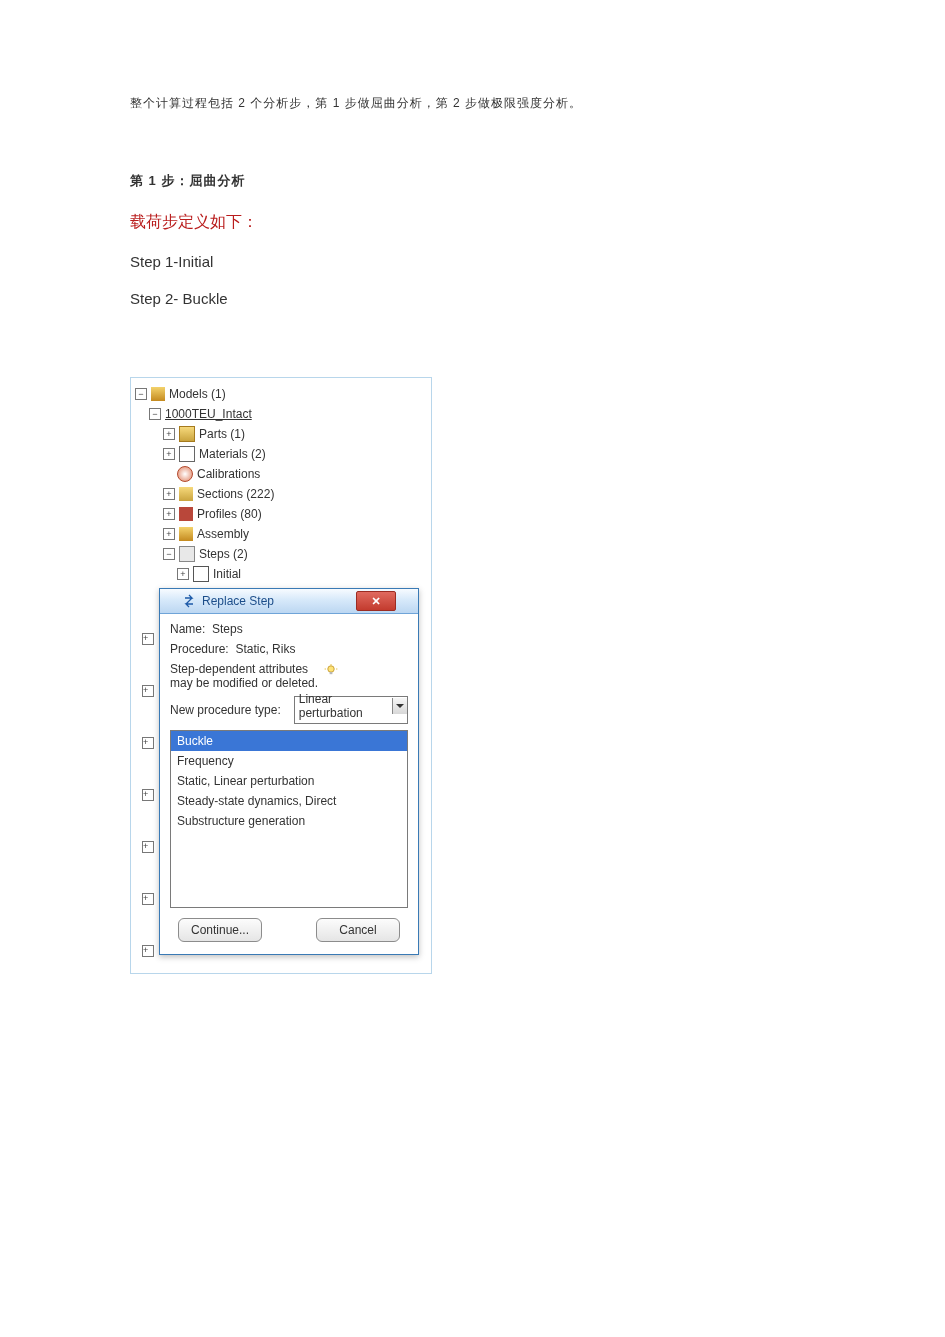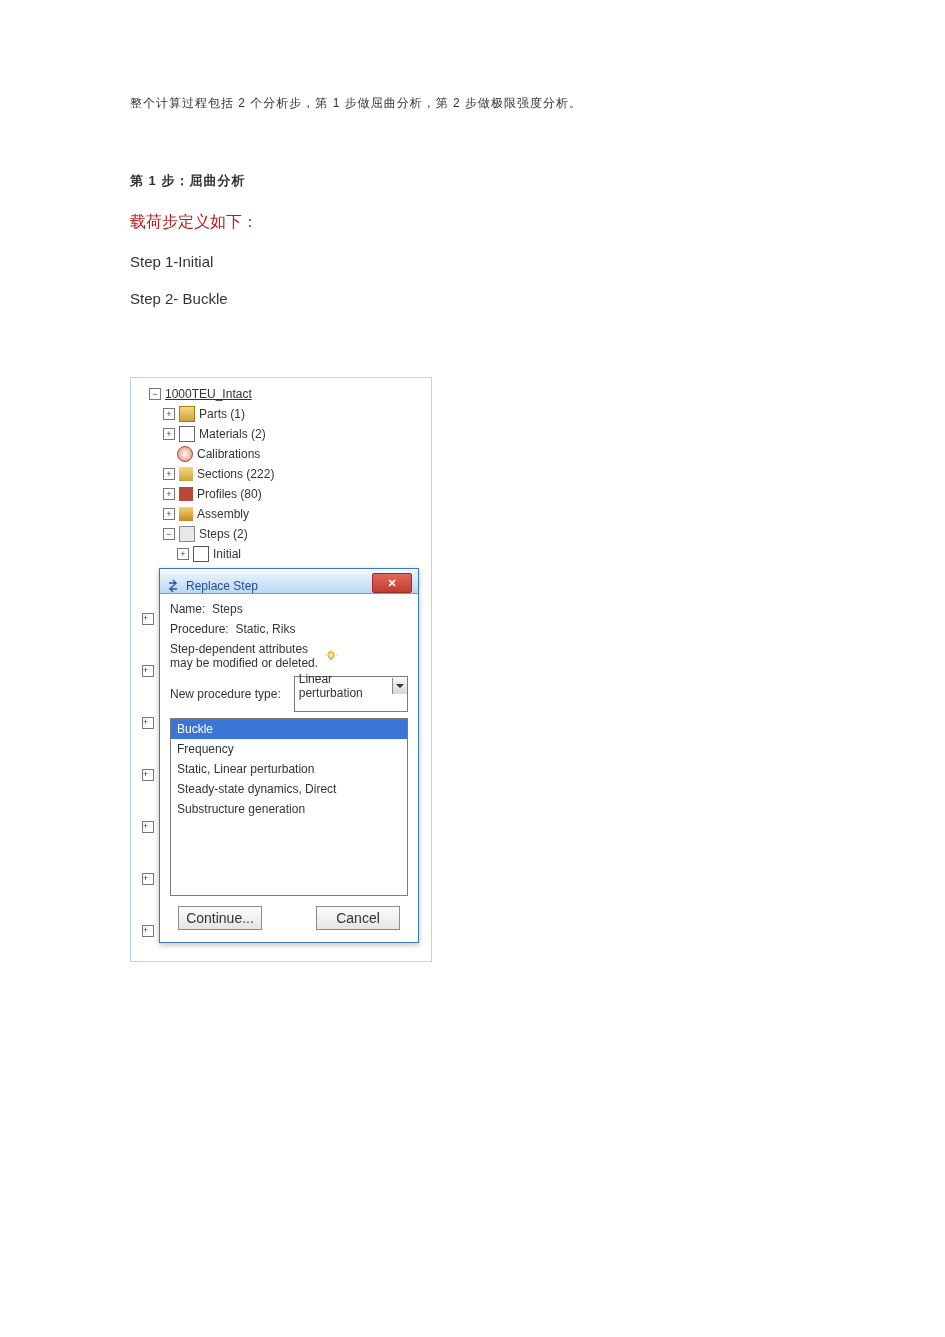--- a/index.html
+++ b/index.html
@@ -22,58 +22,63 @@
   .ic-materials{border:1px solid #666;background:#fff}
   .ic-calib{border-radius:50%;border:1px solid #b34a2e;background:radial-gradient(#fff,#e08060)}
   .ic-sections{background:linear-gradient(#f6d97c,#caa43e)}
   .ic-profiles{background:#b9473a}
   .ic-assembly{background:linear-gradient(#f3d26b,#c48a1f)}
   .ic-steps{background:#e8e8e8;border:1px solid #888}
   .ic-step{border:1px solid #555;background:#fff}
   .underline{text-decoration:underline}
   
   .dialog{margin:4px 8px 8px 24px;border:1px solid #3a7ab5;background:#fff;width:258px;box-shadow:0 2px 6px rgba(0,0,0,.25);position:relative}
-  .titlebar{height:24px;background:linear-gradient(#f7fbff,#d7e9fa 45%,#bcd7f2);border-bottom:1px solid #6fa4d8;display:flex;align-items:flex-end;padding:0 6px;position:relative}
+  .titlebar{height:24px;background:linear-gradient(#f7fbff,#d7e9fa 45%,#bcd7f2);border-bottom:1px solid #6fa4d8;display:flex;align-items:center;padding:0 22px;position:relative}
   .titlebar .tb-ic{width:14px;height:14px;margin-right:6px}
   .titlebar .tb-ic svg{display:block}
   .titlebar .title{font-size:12px;color:#1d4e8a;flex:1}
   .closebtn{width:38px;height:18px;border:1px solid #9b2c23;background:linear-gradient(#e06a5f,#c33b2e);border-radius:2px;display:flex;align-items:center;justify-content:center;color:#fff;font-weight:700;font-size:11px}
   .dlg-body{padding:8px 10px 0 10px}
   .dlg-body .line{margin-bottom:6px}
-  .attr-row{display:flex;align-items:center}
+  .attr-row{display:flex;align-items:flex-start}
   .bulb{width:14px;height:14px;margin-left:6px;margin-top:2px;display:inline-flex;align-items:center;justify-content:center}
   .select-row{display:flex;align-items:center;margin-top:6px}
   .select-row label{margin-right:13px}
-  .select{border:1px solid #7a7a7a;height:18px;display:flex;align-items:center;padding:0 0 16px 4px;flex:1;background:#fff;font-size:12px}
+  .select{border:1px solid #7a7a7a;height:18px;display:flex;align-items:center;padding:0 0 8px 4px;flex:1;background:#fff;font-size:12px}
   .select .sel-text{flex:1}
   .select .sel-btn{width:14px;height:16px;border-left:1px solid #888;background:linear-gradient(#f6f6f6,#d8d8d8);display:flex;align-items:center;justify-content:center}
   .select .sel-btn::after{content:"";border-left:4px solid transparent;border-right:4px solid transparent;border-top:4px solid #333}
   .listbox{margin:6px 10px 0 10px;border:1px solid #7a7a7a;height:176px;background:#fff;overflow:hidden}
   .listbox .opt{padding:2px 6px;height:16px;display:flex;align-items:center}
   .listbox .opt.sel{background:#3a76d6;color:#ffffff}
   .dlg-buttons{display:flex;justify-content:space-between;padding:10px 18px 12px 18px}
-  .btn{border:1px solid #8c8c8c;background:linear-gradient(#fcfcfc,#e5e5e5);height:22px;width:82px;border-radius:0;font-size:14px;display:flex;align-items:center;justify-content:center;cursor:default}
+  .btn{border:1px solid #8c8c8c;background:linear-gradient(#fcfcfc,#e5e5e5);height:22px;width:82px;border-radius:6px;font-size:12px;display:flex;align-items:center;justify-content:center;cursor:default}
   
   .side-toggles{position:absolute;left:-18px;top:44px}
   .side-toggles .toggle{display:block;margin-bottom:40px}
 </style>
 </head>
 <body>
 
 <div class="page">
 
   <div class="intro">整个计算过程包括 2 个分析步，第 1 步做屈曲分析，第 2 步做极限强度分析。</div>
 
   <div class="h1">第 1 步：屈曲分析</div>
   <div class="sub">载荷步定义如下：</div>
   <div class="plain">Step  1-Initial</div>
   <div class="plain">Step  2-  Buckle</div>
 
   <div class="screenshot">
     <div class="tree">
+      <div class="row">
+        <span class="toggle minus"></span>
+        <span class="ic ic-models"></span>
+        <span>Models (1)</span>
+      </div>
       <div class="row">
         <span class="sp"></span>
         <span class="toggle minus"></span>
         <span class="underline">1000TEU_Intact</span>
       </div>
       <div class="row">
         <span class="sp"></span>
           <span class="sp"></span>
         <span class="toggle plus"></span>
         <span class="ic ic-parts"></span>

